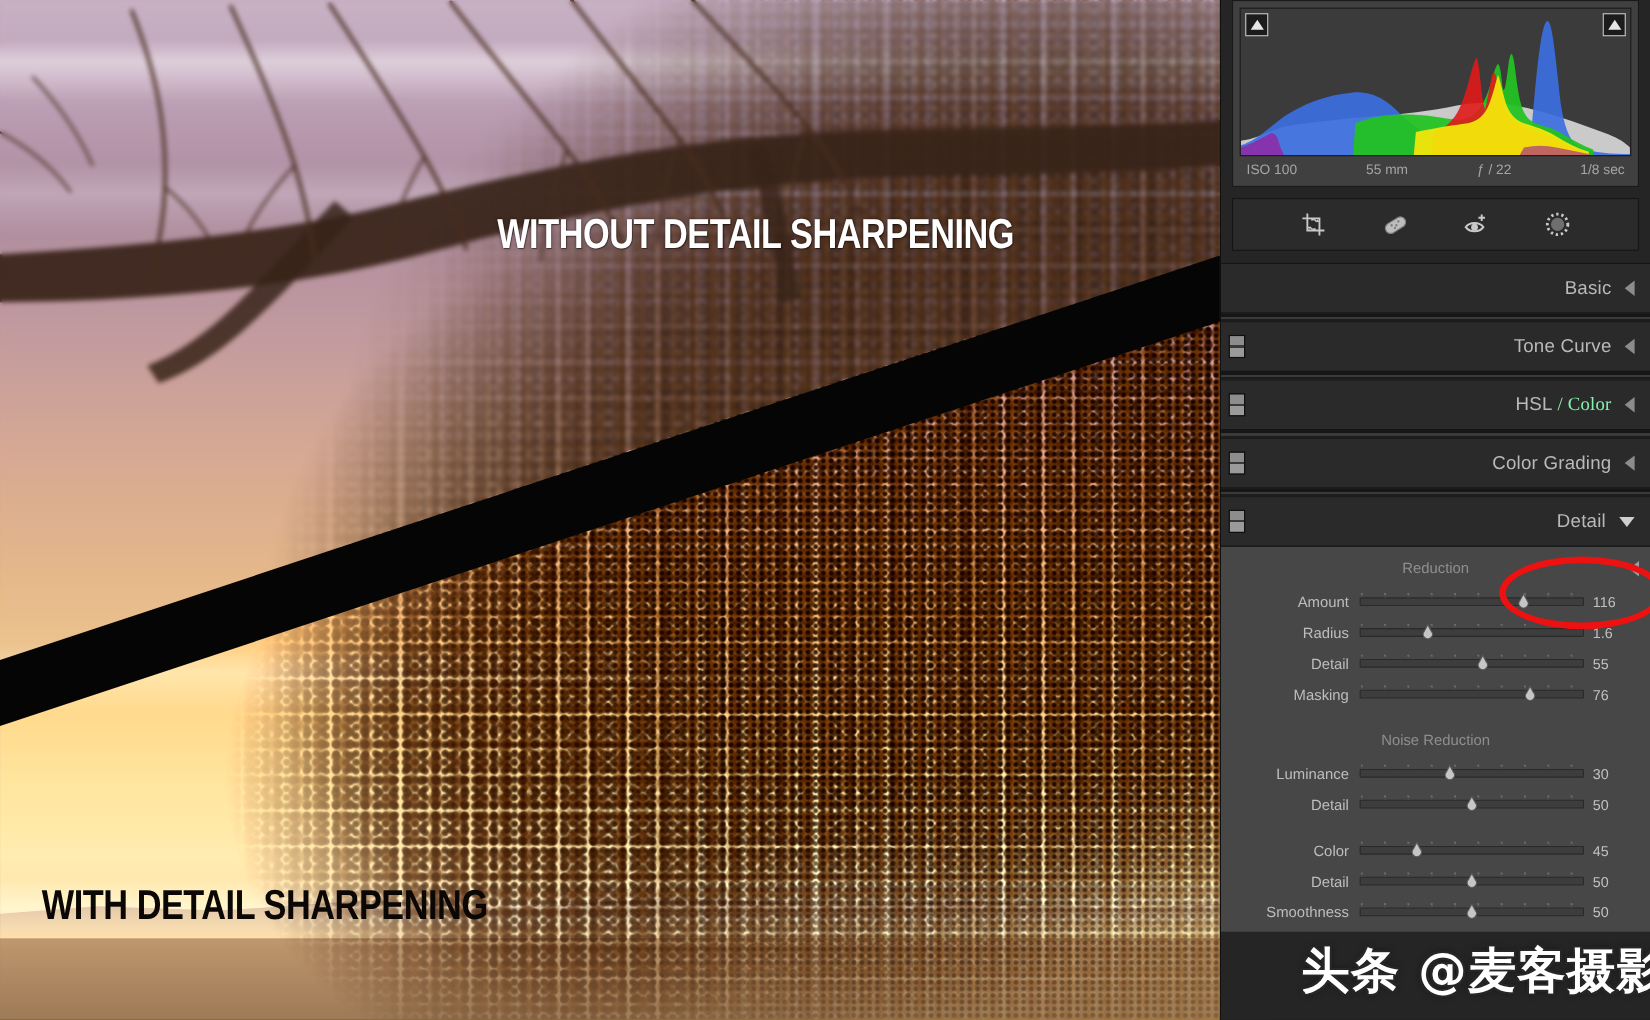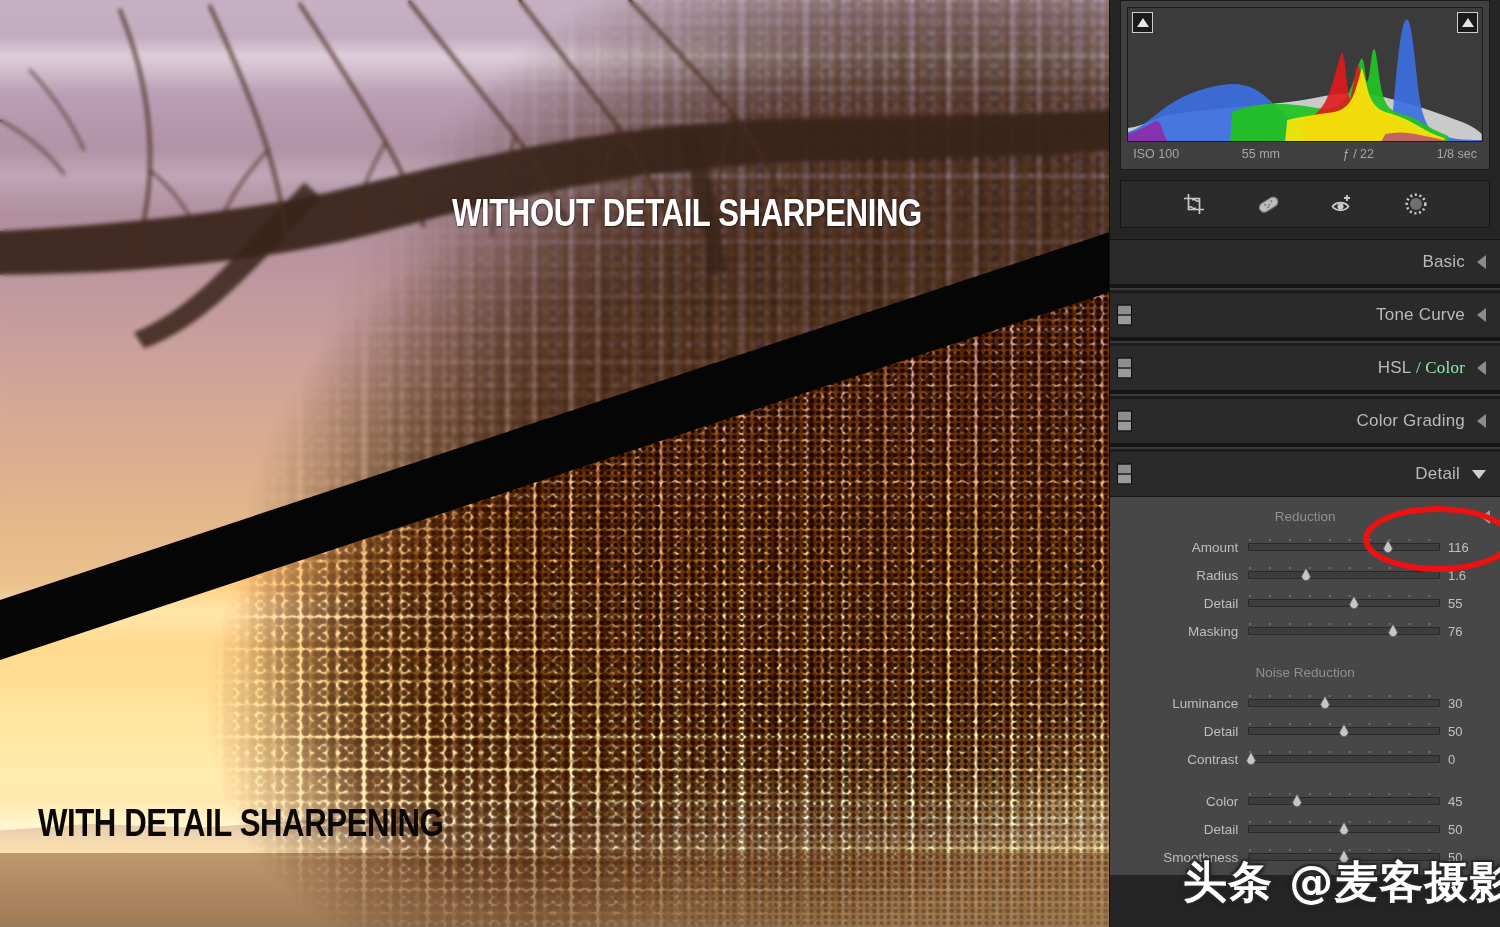--- a/index.html
+++ b/index.html
@@ -277,21 +277,21 @@
   .sub-head {
     position: relative;
     text-align: center;
     font-size: 13.5px; color: #8f8f8f;
     padding: 6px 0 9px 0;
   }
   .sub-head .tri-left { position: absolute; right: 10px; top: 7px; border-right-color: #9e9e9e; }
   .slider-row {
     display: flex; align-items: center;
     height: 28px;
-    padding: 0 10px 0 20px;
+    padding: 0 10px 0 8px;
   }
   .slider-label {
     width: 108px; text-align: right; padding-right: 10px;
     font-size: 13.5px; color: #bdbdbd; white-space: nowrap;
   }
   .slider-track-wrap {
     position: relative; flex: 1; height: 18px;
     display: flex; align-items: center;
   }
   .slider-track {
@@ -637,34 +637,20 @@
               <span class="slider-knob" style="left:50%">
                 <svg width="15" height="15" viewBox="0 0 15 15">
                     <path d="M7.5,0.5 L10.6,6.2 A4.2,4.2 0 1 1 4.4,6.2 Z" fill="#c6c6c6" stroke="#5b5b5b" stroke-width="1"></path>
                   </svg>
               </span>
             </span>
           </span>
           <span class="slider-value">50</span>
         </div>
 
-        <div class="slider-row">
-          <span class="slider-label">Contrast</span>
-          <span class="slider-track-wrap">
-            <span class="slider-track">
-              <span class="slider-ticks"></span>
-              <span class="slider-knob" style="left:1%">
-                <svg width="15" height="15" viewBox="0 0 15 15">
-                    <path d="M7.5,0.5 L10.6,6.2 A4.2,4.2 0 1 1 4.4,6.2 Z" fill="#c6c6c6" stroke="#5b5b5b" stroke-width="1"></path>
-                  </svg>
-              </span>
-            </span>
-          </span>
-          <span class="slider-value">0</span>
-        </div>
 
         <div class="sub-block-gap"></div>
 
         <div class="slider-row">
           <span class="slider-label">Color</span>
           <span class="slider-track-wrap">
             <span class="slider-track">
               <span class="slider-ticks"></span>
               <span class="slider-knob" style="left:25%">
                 <svg width="15" height="15" viewBox="0 0 15 15">

